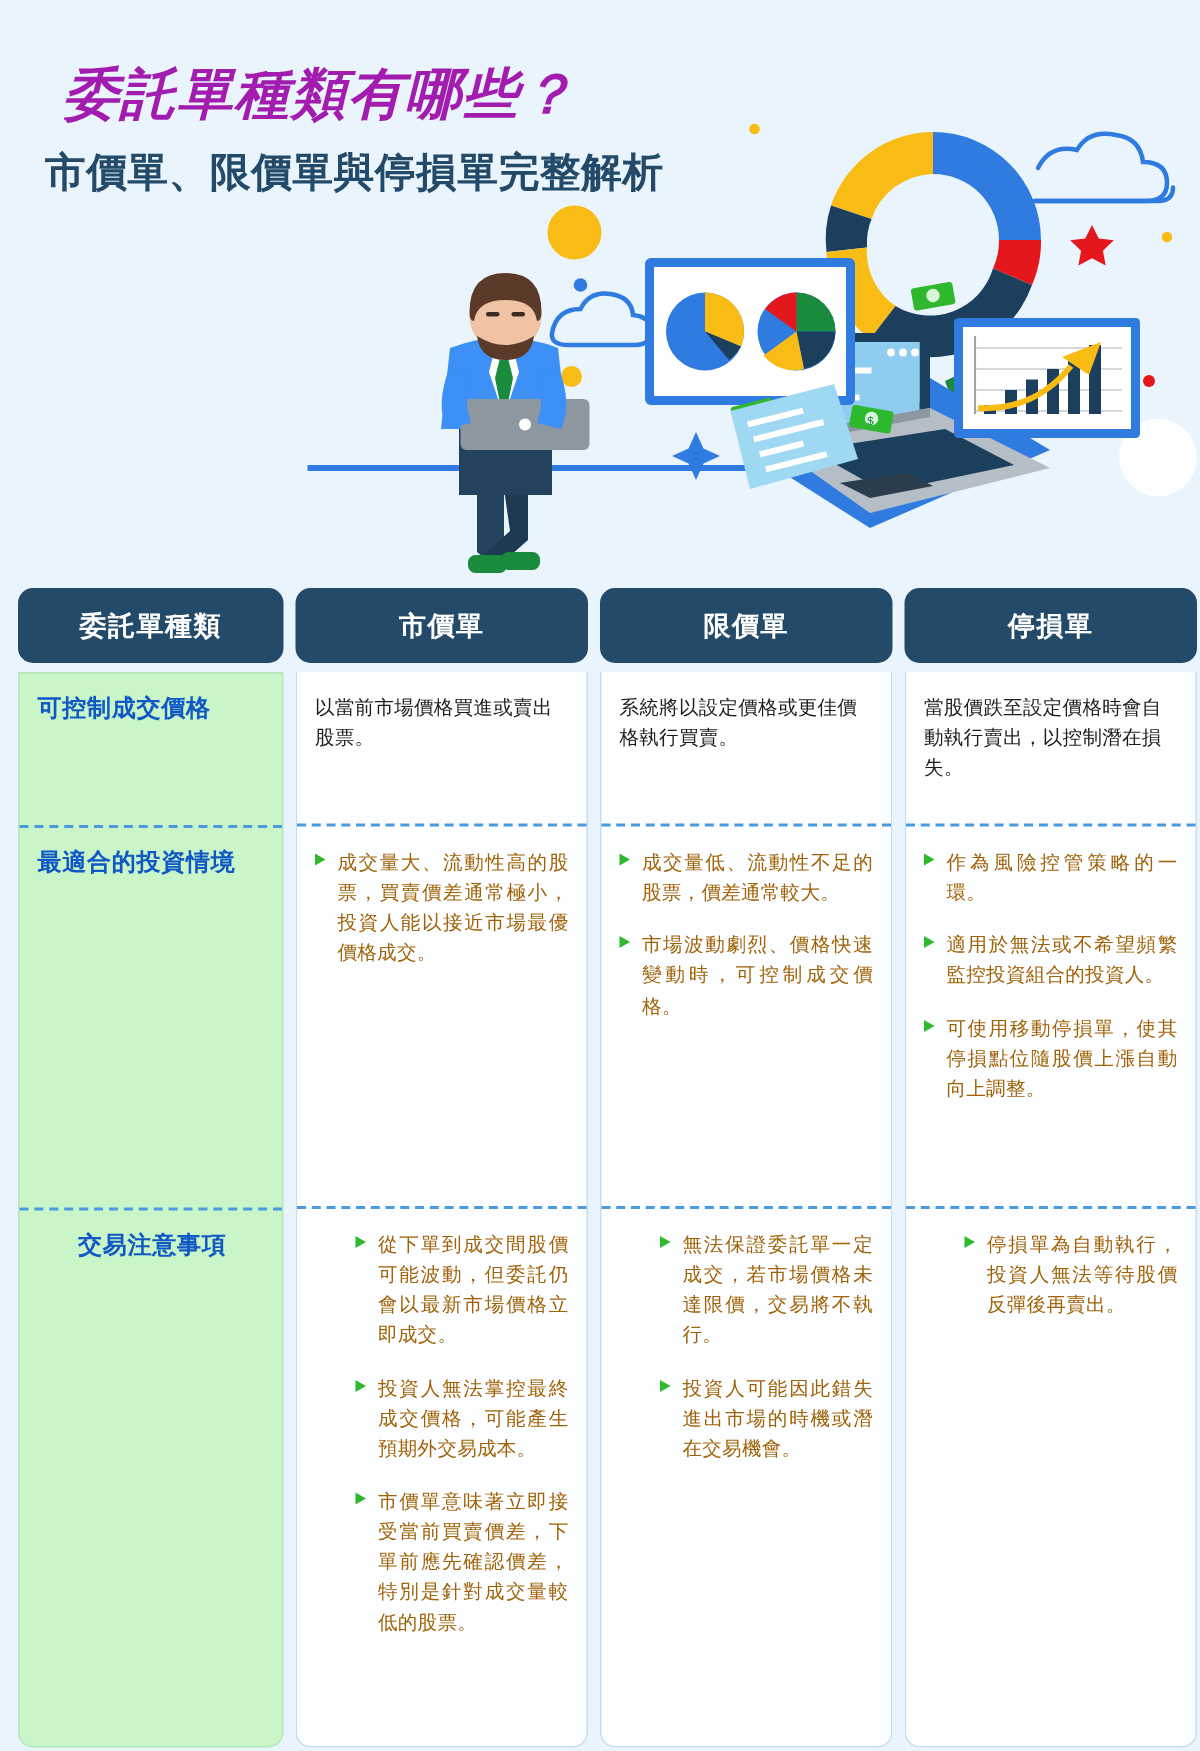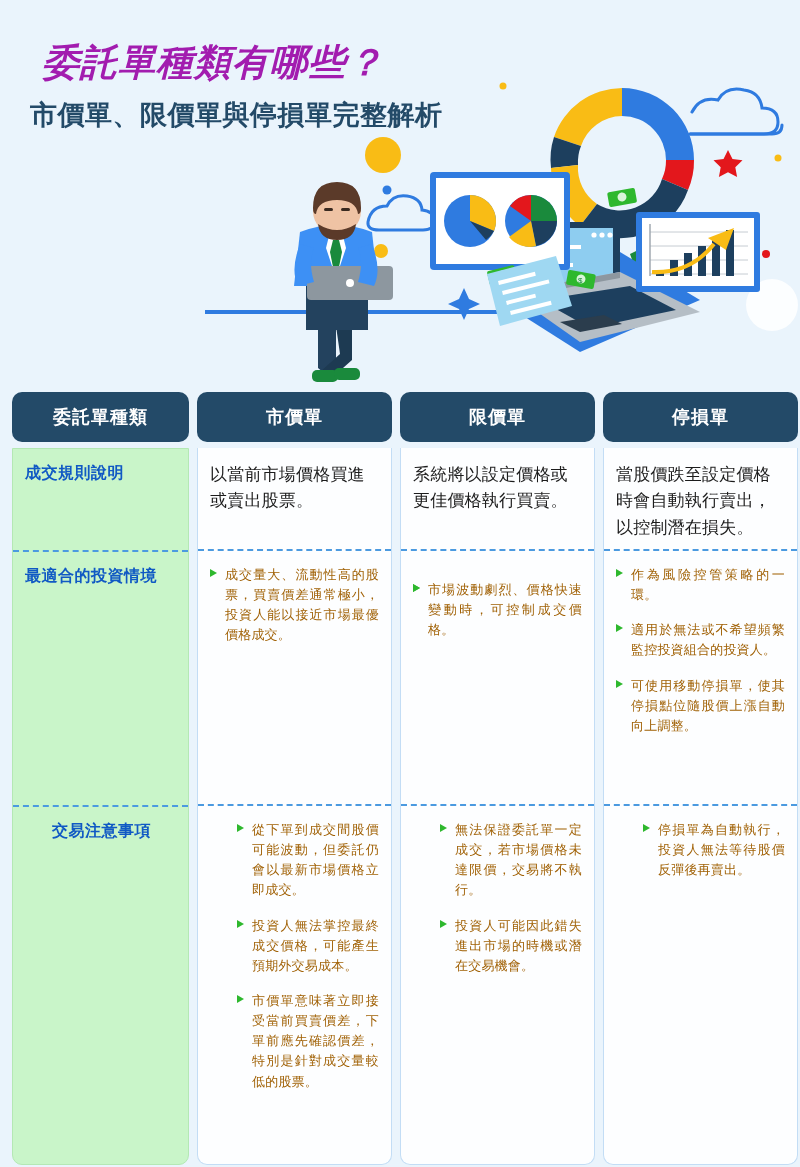--- a/index.html
+++ b/index.html
@@ -56,21 +56,21 @@
     font-size:13px;line-height:1.55;color:#a16207;letter-spacing:0.2px;
     text-align:justify;
   }
   .bullets li:last-child{margin-bottom:0;}
   .bullets li .bullet-mark{
     position:absolute;left:0;top:4px;width:0;height:0;
     border-left:7px solid #2eb82e;
     border-top:4.5px solid transparent;
     border-bottom:4.5px solid transparent;
   }
-  .plaintext{font-size:17px;line-height:1.55;color:#1c1c1c;letter-spacing:0.2px;}
+  .plaintext{font-size:13px;line-height:1.55;color:#1c1c1c;letter-spacing:0.2px;}
 </style>
 </head>
 <body>
 
 <div class="hero">
 
   <svg class="illus" viewBox="0 0 800 385" width="800" height="385" xmlns="http://www.w3.org/2000/svg">
     <rect x="0" y="0" width="800" height="385" fill="#eaf4fc"></rect>
 
     <g>
@@ -224,21 +224,21 @@
     <div class="head-cell" style="width:177px">委託單種類</div>
     <div class="head-cell" style="width:195px">市價單</div>
     <div class="head-cell" style="width:195px">限價單</div>
     <div class="head-cell" style="width:195px">停損單</div>
   </div>
 
   <div class="body-row">
 
     <div class="col label-col" style="width:177px">
       <div class="cell r1">
-        <div class="rowlabel">成交規則說明</div>
+        <div class="rowlabel">可控制成交價格</div>
       </div>
       <div class="cell r2">
         <div class="rowlabel">最適合的投資情境</div>
       </div>
       <div class="cell r3">
         <div class="rowlabel">交易注意事項</div>
       </div>
     </div>
 
     <div class="col data-col" style="width:195px">
@@ -258,21 +258,21 @@
         </ul>
       </div>
     </div>
 
     <div class="col data-col" style="width:195px">
       <div class="cell r1">
         <div class="plaintext">系統將以設定價格或更佳價格執行買賣。</div>
       </div>
       <div class="cell r2">
         <ul class="bullets">
-          <li><span class="bullet-mark"></span></li>
+          <li><span class="bullet-mark"></span><span>成交量低、流動性不足的股票，價差通常較大。</span></li>
           <li><span class="bullet-mark"></span><span>市場波動劇烈、價格快速變動時，可控制成交價格。</span></li>
         </ul>
       </div>
       <div class="cell r3">
         <ul class="bullets">
           <li><span class="bullet-mark"></span><span>無法保證委託單一定成交，若市場價格未達限價，交易將不執行。</span></li>
           <li><span class="bullet-mark"></span><span>投資人可能因此錯失進出市場的時機或潛在交易機會。</span></li>
         </ul>
       </div>
     </div>

